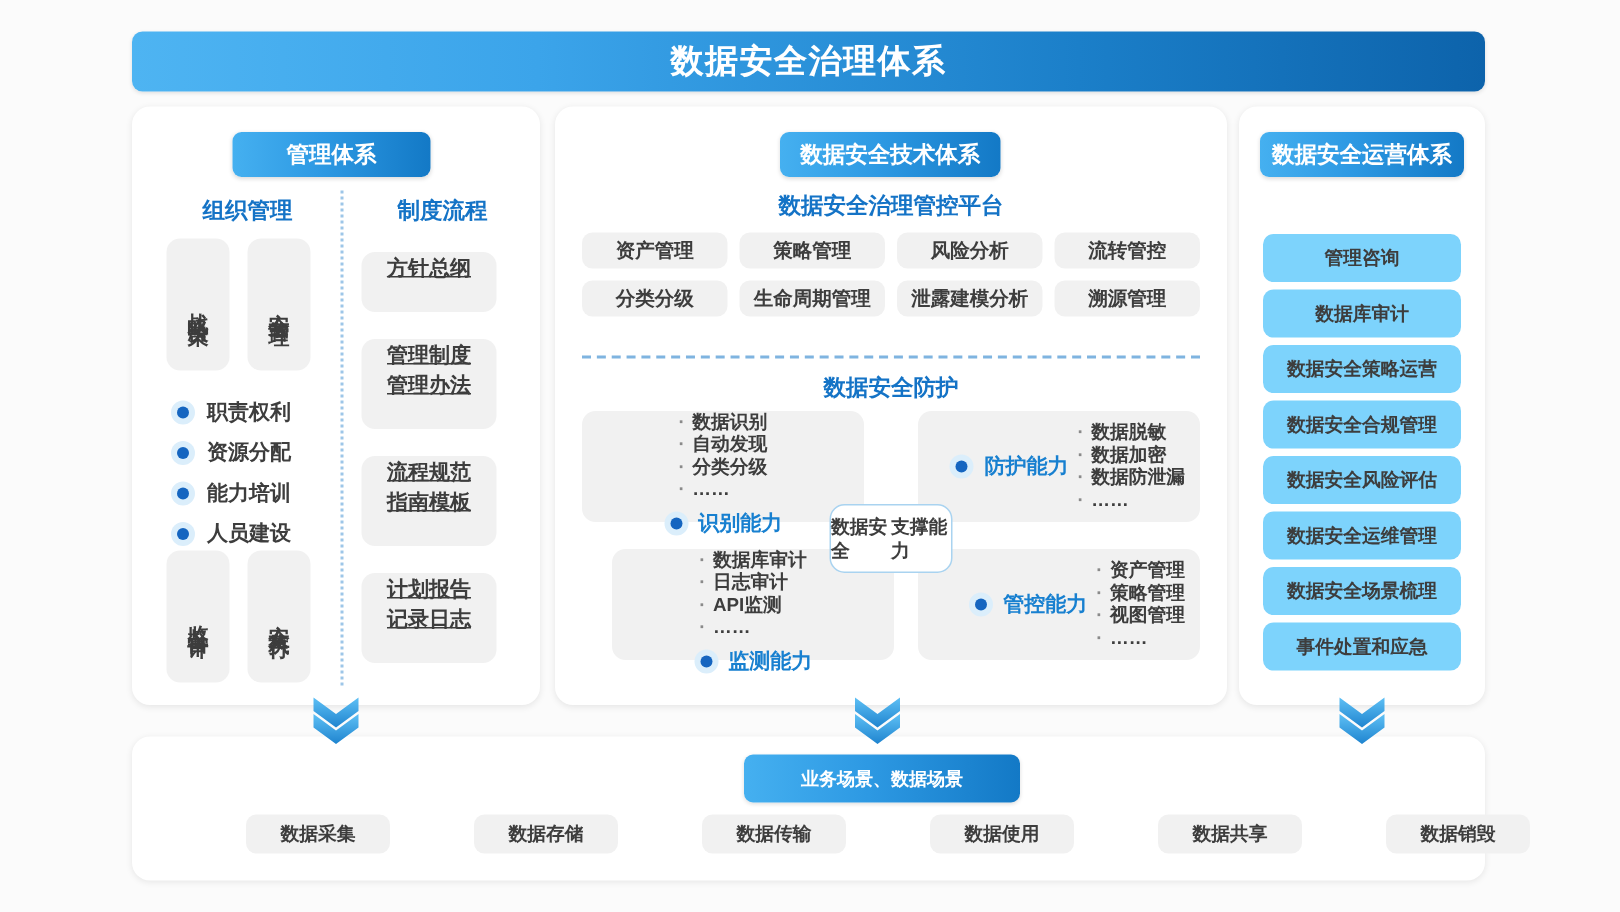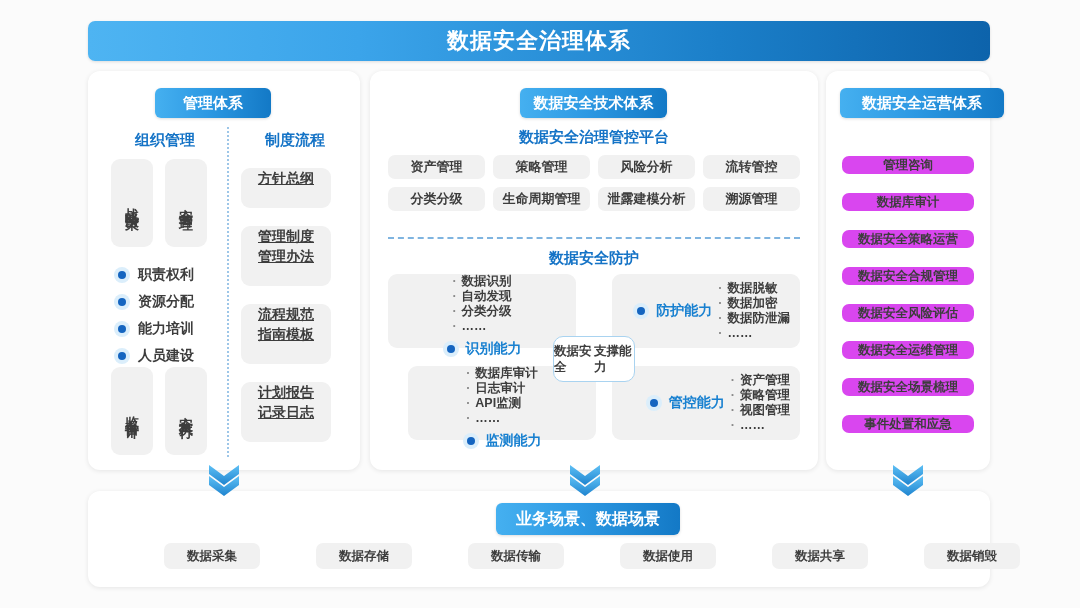--- a/index.html
+++ b/index.html
@@ -32,24 +32,24 @@
   .panel-ops{left:826px;top:71px;width:164px;height:399px;}
   .panel-bottom{left:88px;top:491px;width:902px;height:96px;}
 
   
   .badge{
     border-radius:6px;color:#fff;font-weight:bold;
     background:linear-gradient(90deg,#45b0f0 0%,#2d99e3 45%,#1379c6 100%);
     display:flex;align-items:center;justify-content:center;
     box-shadow:0 1px 3px rgba(0,0,0,.14);
   }
-  .badge-mgmt{position:absolute;left:67px;top:17px;width:116px;height:30px;font-size:15px;}
+  .badge-mgmt{position:absolute;left:67px;top:17px;width:132px;height:30px;font-size:15px;}
   .badge-tech{position:absolute;left:150px;top:17px;width:147px;height:30px;font-size:15px;}
-  .badge-ops{position:absolute;left:14px;top:17px;width:164px;height:30px;font-size:15px;}
-  .badge-bottom{position:absolute;left:408px;top:12px;width:184px;height:32px;font-size:16px;}
+  .badge-ops{position:absolute;left:14px;top:17px;width:136px;height:30px;font-size:15px;}
+  .badge-bottom{position:absolute;left:408px;top:12px;width:184px;height:32px;font-size:12px;}
 
   
   .col-head{
     position:absolute;color:#1473c6;font-size:15px;font-weight:bold;
     text-align:center;
   }
   .col-head-a{left:22px;top:60px;width:110px;}
   .col-head-b{left:152px;top:60px;width:110px;}
   .dot-divider{
     position:absolute;left:139px;top:56px;width:0;height:330px;
@@ -138,21 +138,21 @@
   .center-card{
     position:absolute;left:183px;top:265px;width:80px;height:44px;
     background:#fff;border:1.5px solid #a9d3f0;border-radius:10px;
     display:flex;align-items:center;justify-content:center;
     font-size:12.5px;font-weight:bold;color:#3d3d3d;line-height:16px;
     z-index:5;
   }
 
   
   .ops-item{
-    position:absolute;left:16px;width:132px;height:18px;background:#d946ef;
+    position:absolute;left:16px;width:132px;height:32px;background:#7dd3fc;
     border-radius:7px;color:#3d3d3d;font-size:12.5px;font-weight:bold;
     display:flex;align-items:center;justify-content:center;
   }
 
   
   .bot-chip{
     position:absolute;top:52px;width:96px;height:26px;background:#f1f1f1;
     border-radius:7px;color:#3d3d3d;font-size:12.5px;font-weight:bold;
     display:flex;align-items:center;justify-content:center;
   }

